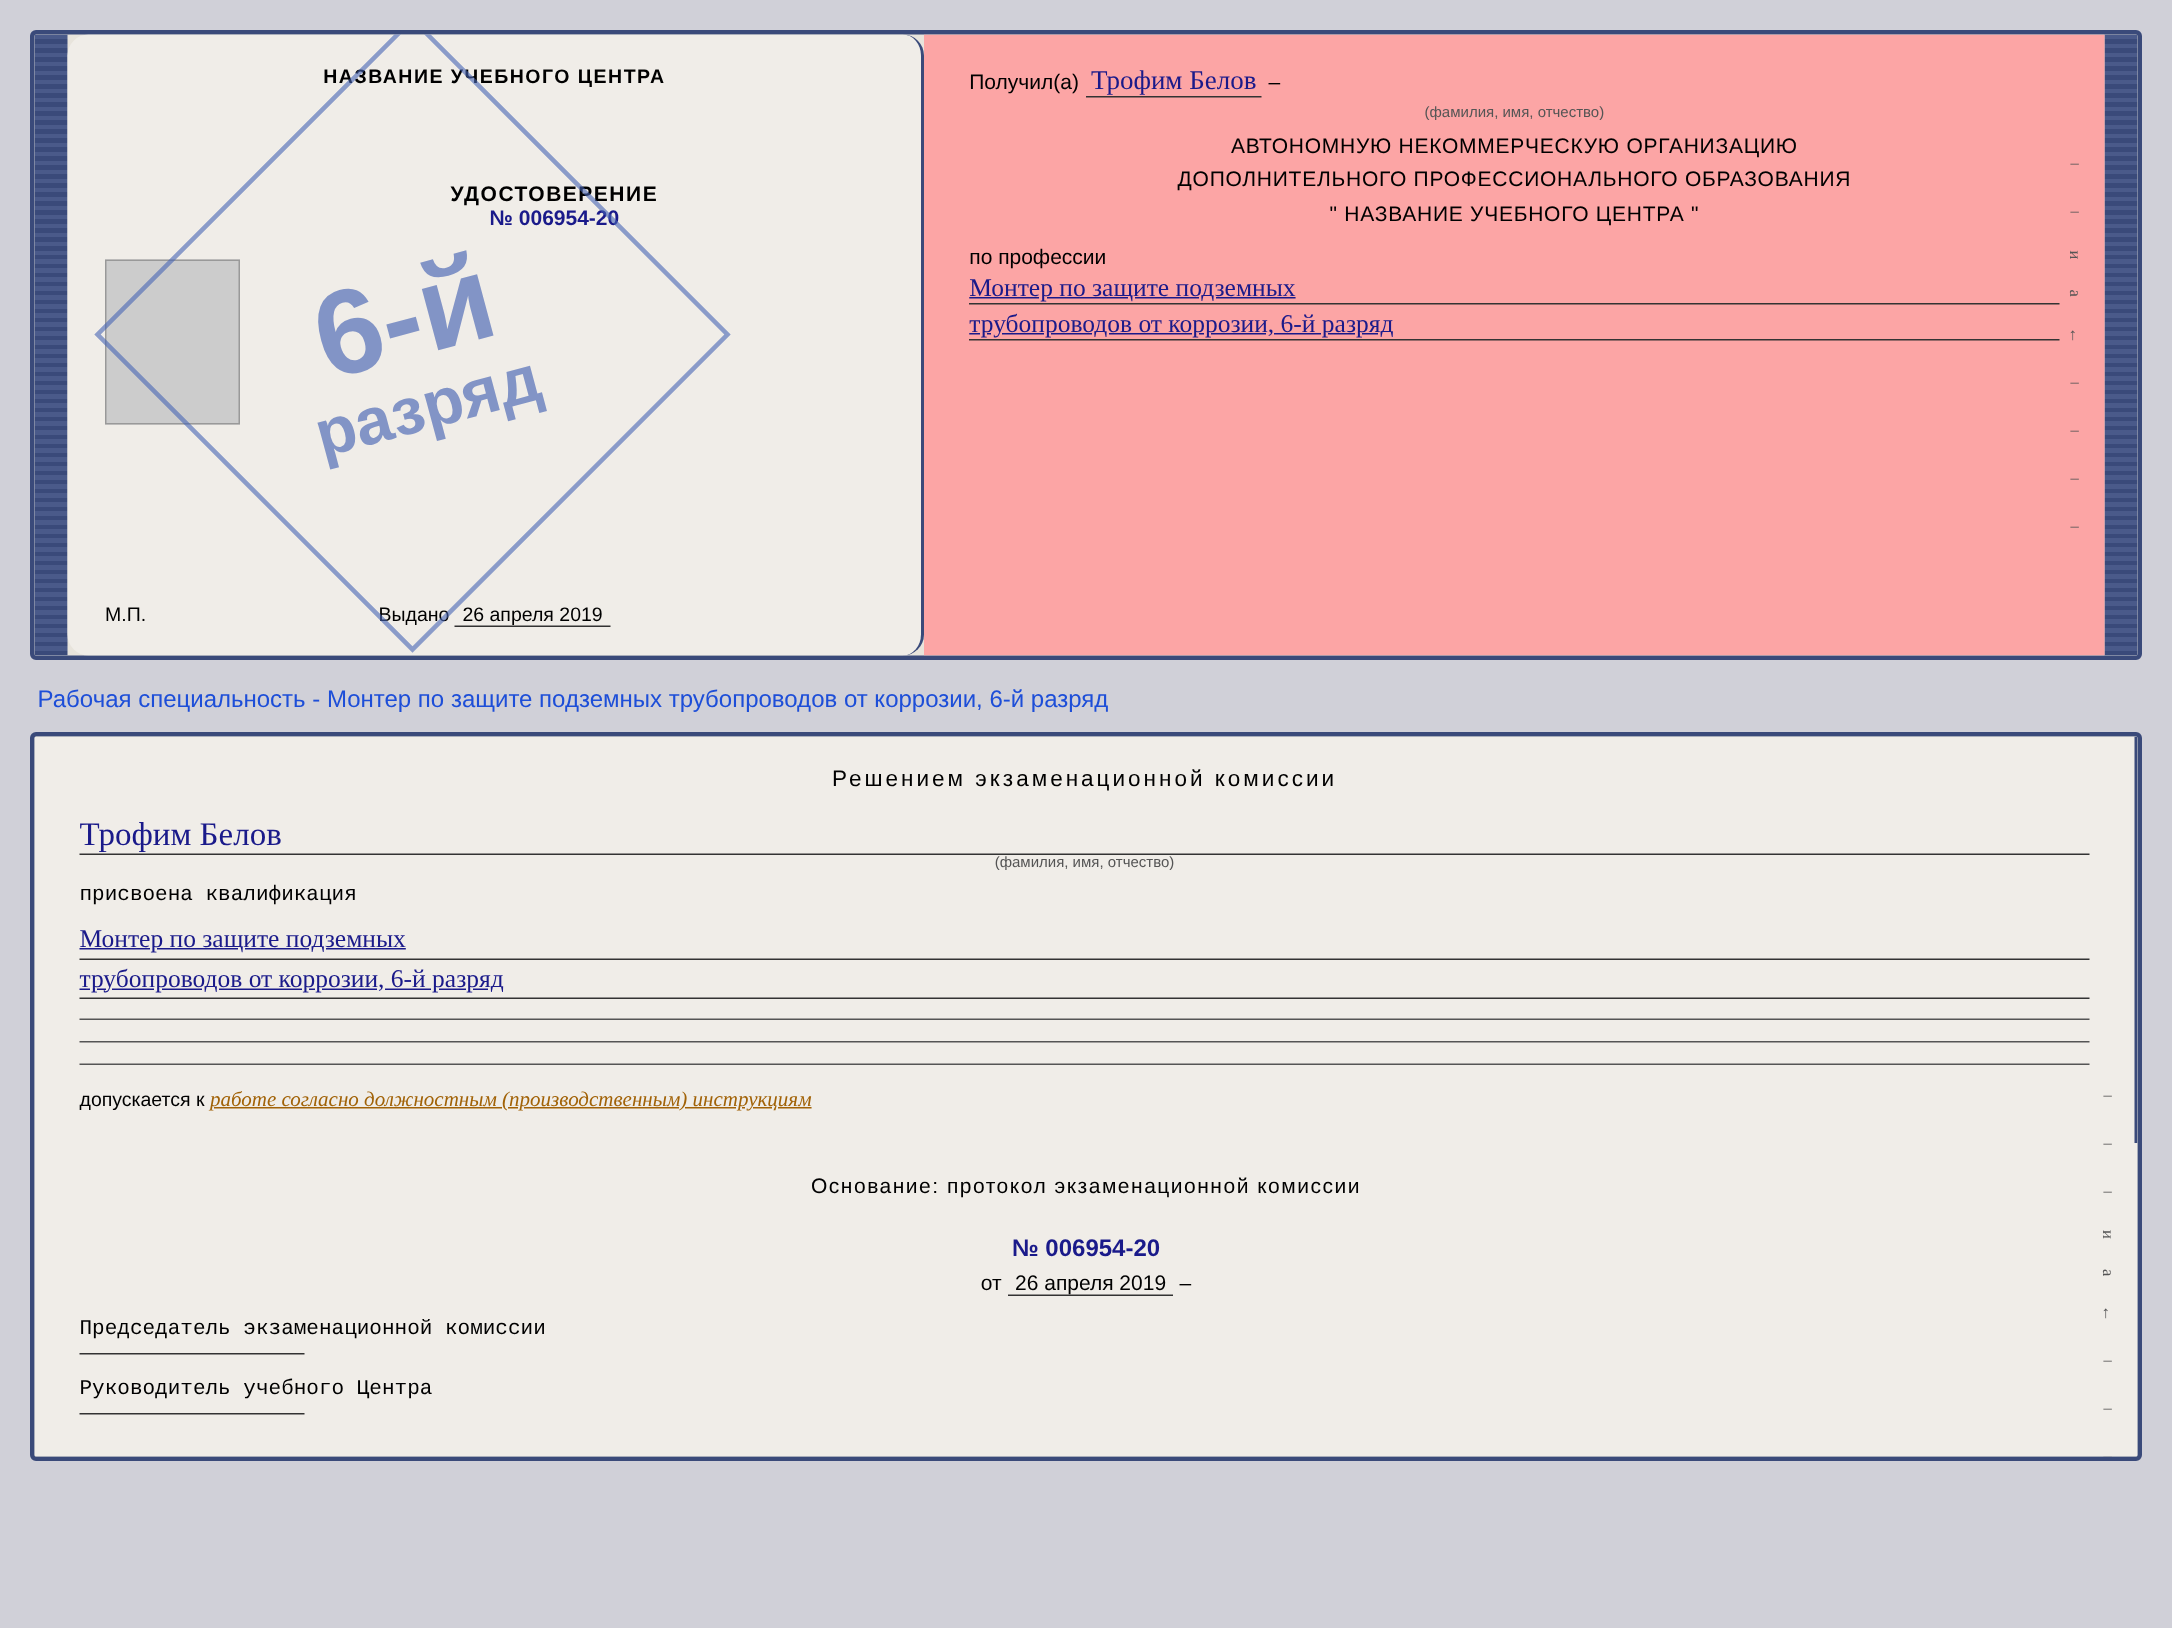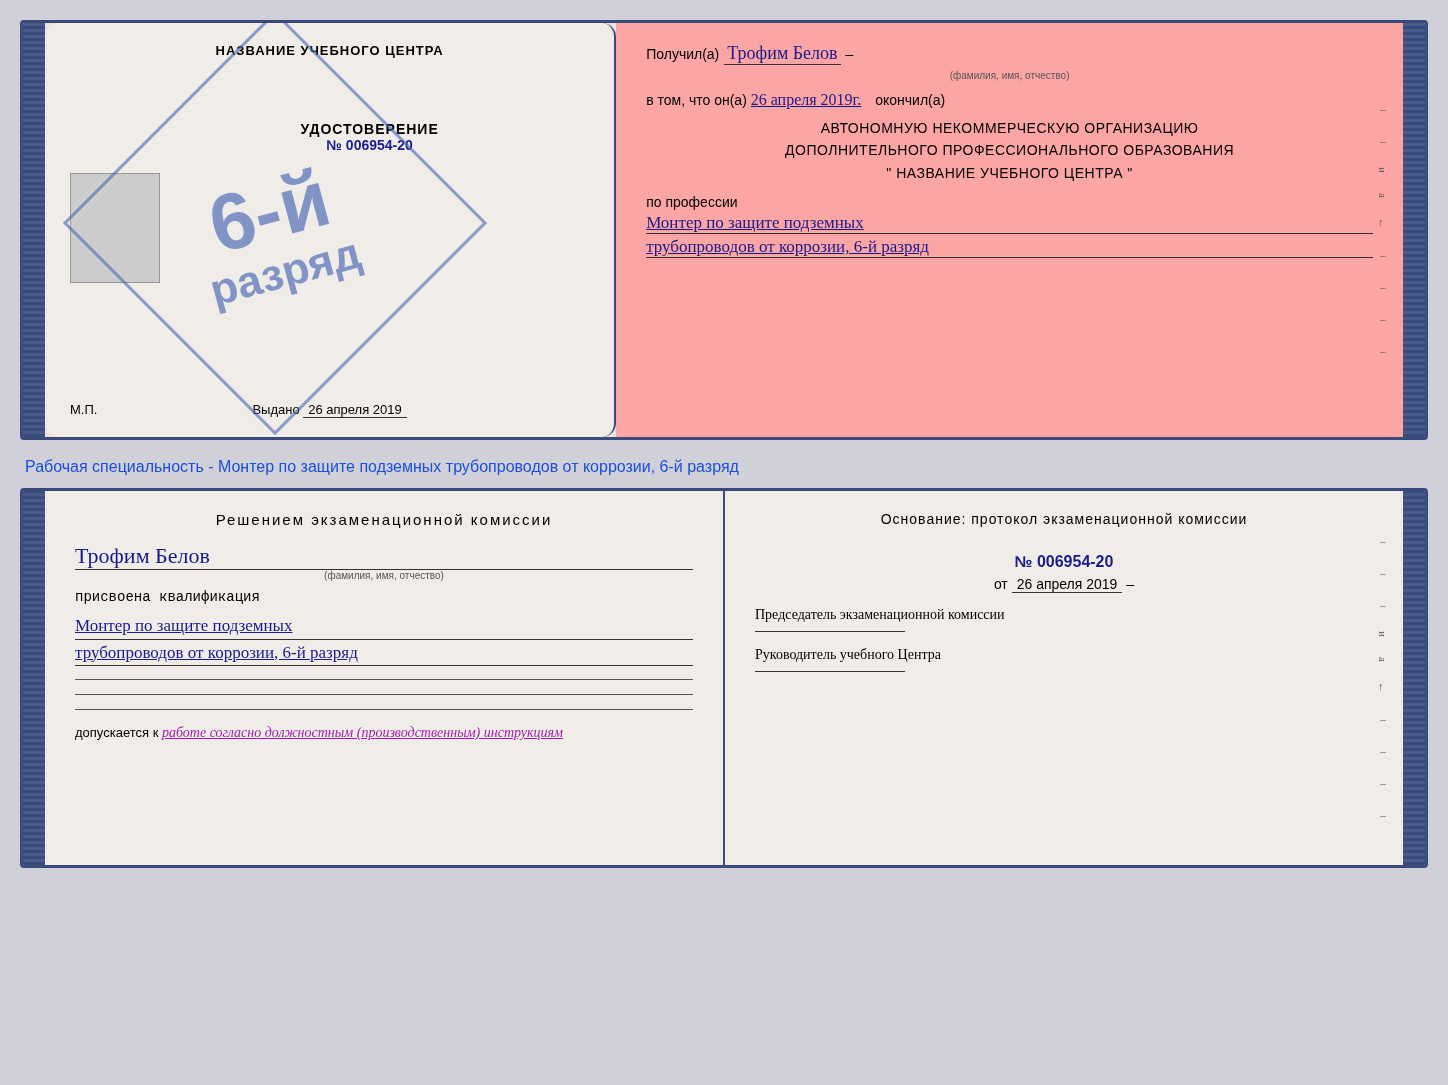--- a/index.html
+++ b/index.html
@@ -180,20 +180,21 @@
     }
 
     
     .bottom-cert {
       display: flex;
       background: #e8e4dc;
       border: 3px solid #3a4a7a;
       border-radius: 4px;
       min-height: 380px;
       overflow: hidden;
+      flex-direction: column;
     }
 
     .bottom-left {
       flex: 1;
       padding: 20px 30px;
       background: #f0ede8;
       border-right: 2px solid #3a4a7a;
       position: relative;
     }
 
@@ -242,21 +243,21 @@
 
     .dopuskaetsya {
       font-size: 13px;
       font-family: Arial, sans-serif;
       margin-top: 15px;
     }
 
     .dopuskaetsya-italic {
       font-style: italic;
       font-family: 'Segoe Script', 'Brush Script MT', cursive;
-      color: #a21caf;
+      color: #a16207;
       font-size: 14px;
       text-decoration: underline;
     }
 
     .osnovanie-title {
       font-size: 14px;
       font-family: Arial, sans-serif;
       text-align: center;
       letter-spacing: 1px;
       margin-bottom: 26px;
@@ -273,21 +274,21 @@
 
     .ot-line {
       font-size: 14px;
       font-family: Arial, sans-serif;
       text-align: center;
       margin-bottom: 15px;
     }
 
     .chairman-block {
       font-size: 14px;
-      font-family: Liberation Serif, serif;
+      font-family: Liberation Mono, monospace;
       margin-top: 15px;
     }
 
     .signature-line {
       width: 150px;
       border-bottom: 1px solid #333;
       margin: 8px 0;
       height: 1px;
     }
 
@@ -396,25 +397,20 @@
     </div>
 
     <div class="book-right">
       <div class="poluchil-line">
         <span>Получил(a)</span>
         <span class="handwritten">Трофим Белов</span>
         <span>–</span>
       </div>
       <div class="small-note">(фамилия, имя, отчество)</div>
 
-      <div class="vtom-line" style="margin-top:10px;">
-        <span>в том, что он(а)</span>
-        <span class="handwritten-underline">26 апреля 2019г.</span>
-        <span style="margin-left:10px;">окончил(а)</span>
-      </div>
 
       <div class="org-block">
         <div>АВТОНОМНУЮ НЕКОММЕРЧЕСКУЮ ОРГАНИЗАЦИЮ</div>
         <div>ДОПОЛНИТЕЛЬНОГО ПРОФЕССИОНАЛЬНОГО ОБРАЗОВАНИЯ</div>
         <div>" НАЗВАНИЕ УЧЕБНОГО ЦЕНТРА "</div>
       </div>
 
       <div class="po-professii">по профессии</div>
       <span class="profession-handwritten">Монтер по защите подземных</span>
       <span class="profession-handwritten">трубопроводов от коррозии, 6-й разряд</span>

